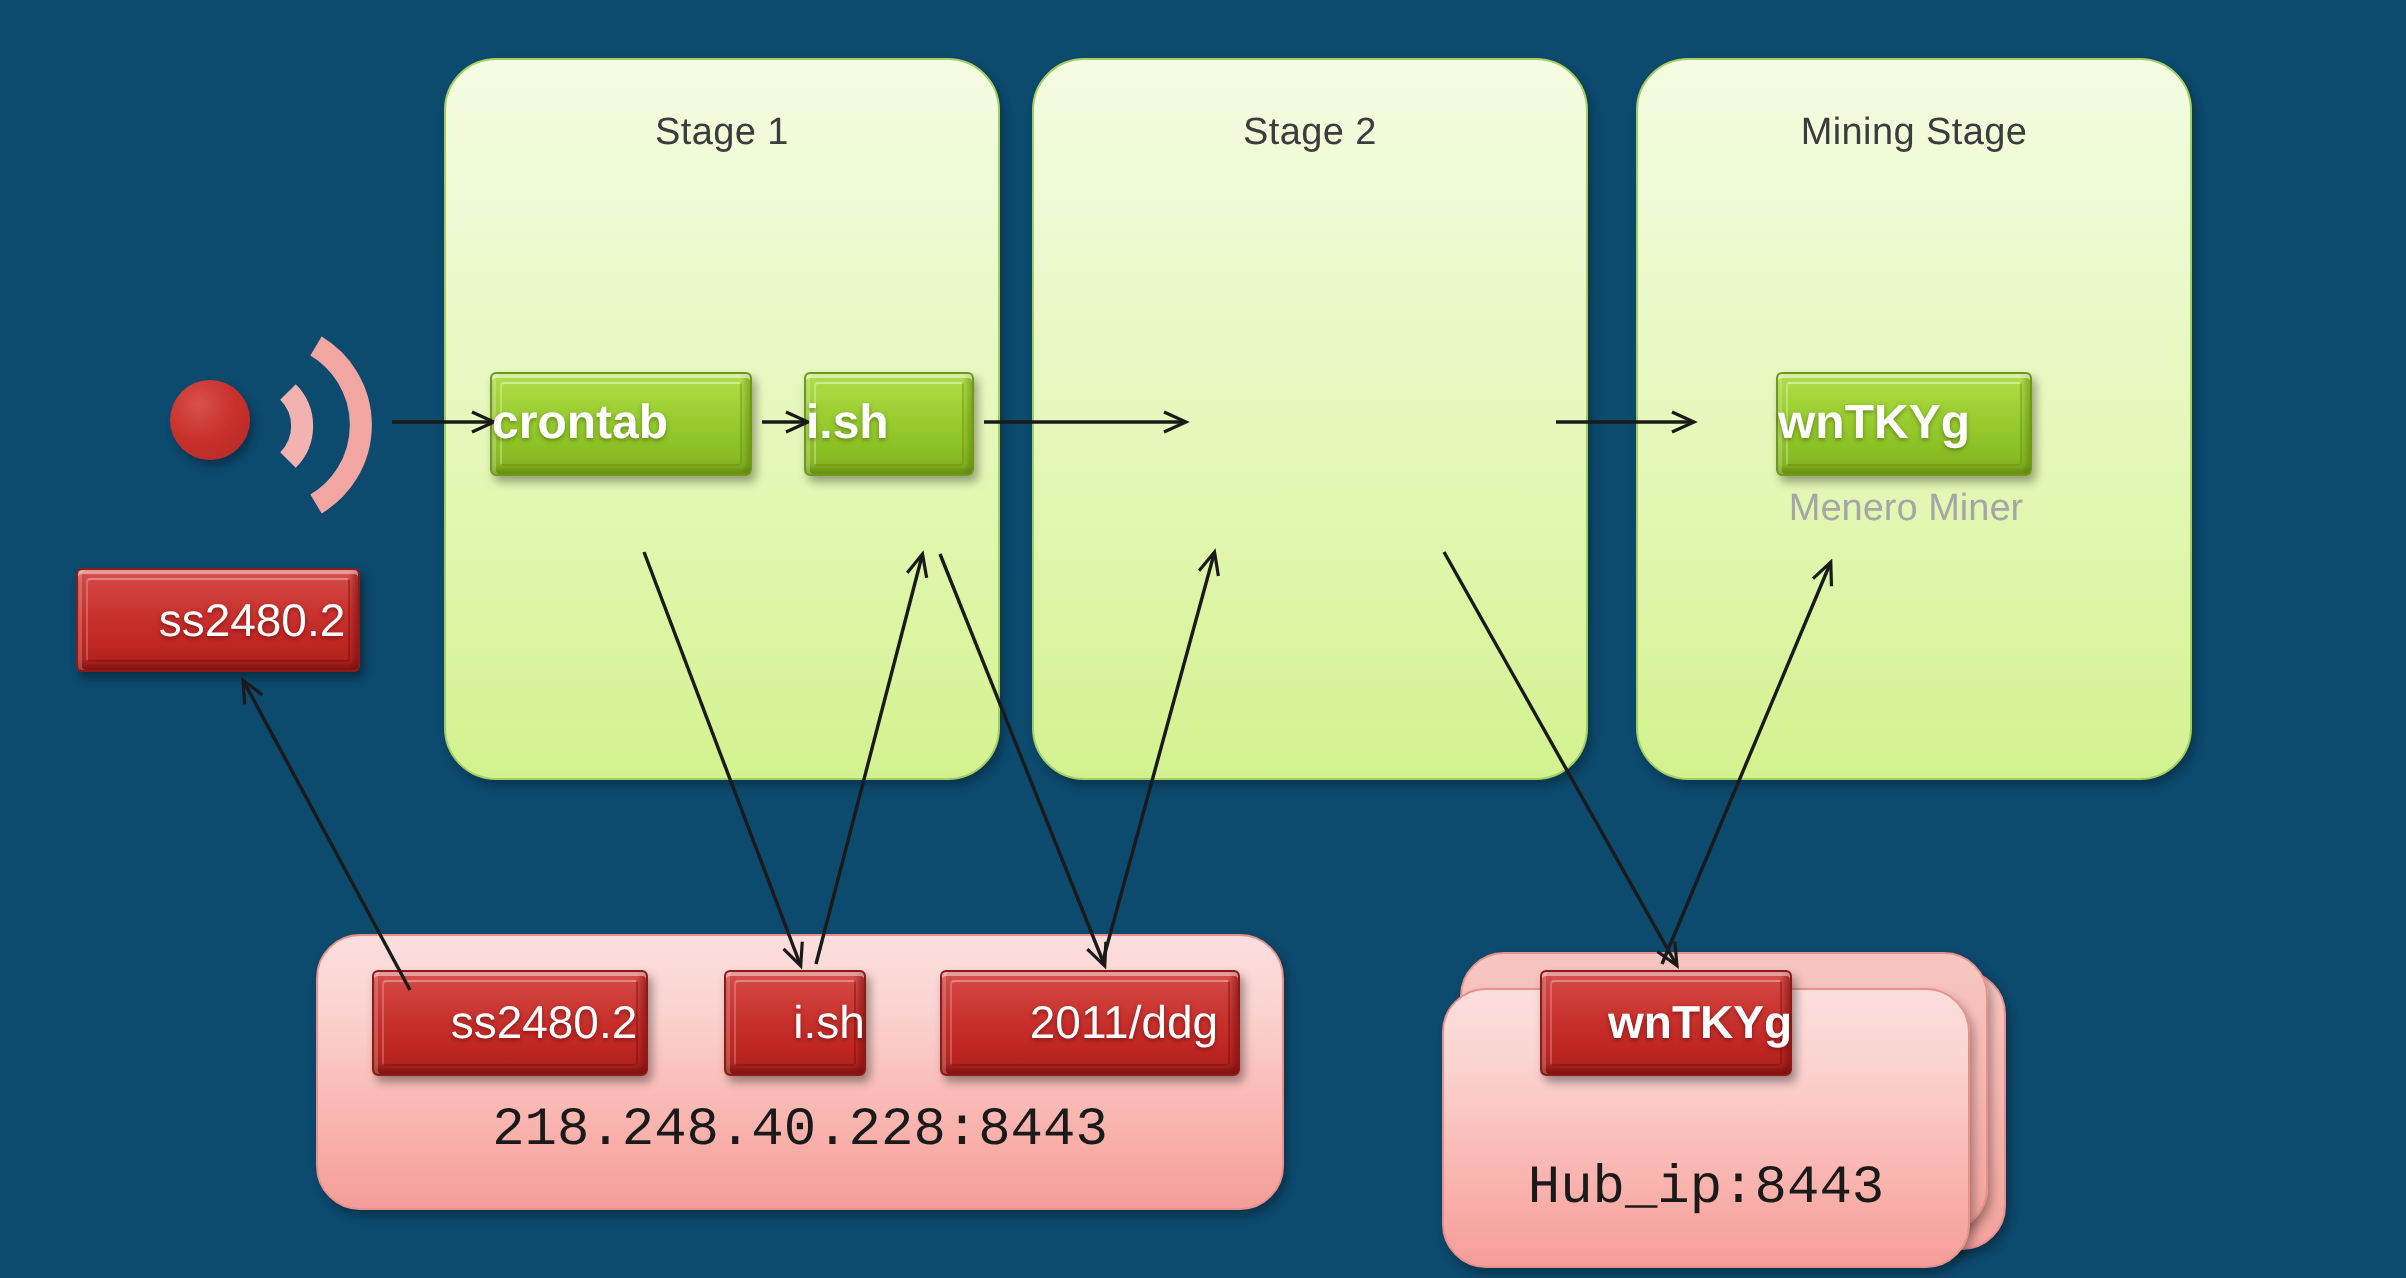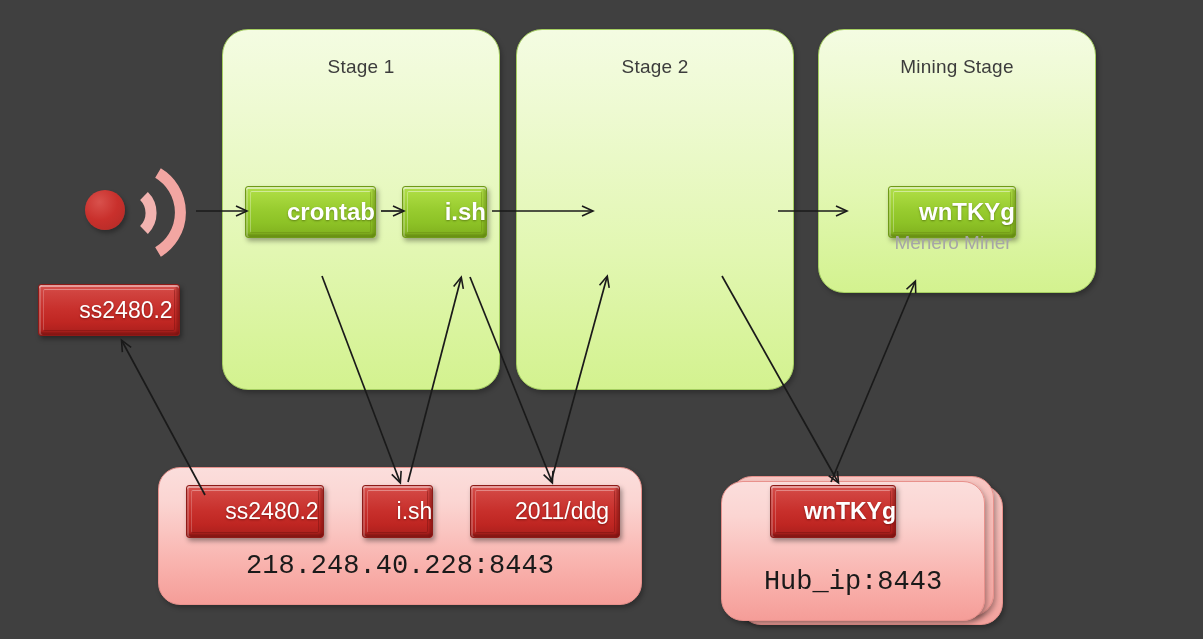--- a/index.html
+++ b/index.html
@@ -8,21 +8,21 @@
     background: #ffffff;
   }
   body {
     font-family: "Liberation Sans", sans-serif;
     -webkit-font-smoothing: antialiased;
   }
   #canvas {
     position: relative;
     width: 1203px;
     height: 639px;
-    background: #404040;
+    background: #0c4a6e;
     overflow: hidden;
   }
 
   
   .stage-panel {
     position: absolute;
     border: 1px solid #a5ce61;
     border-radius: 26px;
     background: linear-gradient(to bottom, #f4fce2 0%, #eefad2 22%, #e2f7b2 62%, #d3f28f 100%);
     box-shadow: 2px 3px 5px rgba(0,0,0,0.28);
@@ -54,21 +54,21 @@
         #7fae1e 100%);
     border: 1px solid #6f9a17;
     box-shadow:
       inset 0 2px 0 rgba(255,255,255,0.55),
       inset 2px 0 0 rgba(255,255,255,0.25),
       inset 0 -3px 2px rgba(85,115,12,0.45),
       inset -3px 0 2px rgba(85,115,12,0.30),
       2px 3px 5px rgba(0,0,0,0.35);
     display: flex;
     align-items: center;
-    justify-content: flex-end;
+    justify-content: flex-start;
     color: #ffffff;
     font-weight: bold;
     font-size: 24px;
     text-shadow: 0 1px 2px rgba(60,80,10,0.55);
     font-family: "Liberation Sans", sans-serif;
   }
   .gbox .inner-bevel {
     position: absolute;
     left: 4px; right: 4px; top: 4px; bottom: 4px;
     border-radius: 2px;
@@ -175,21 +175,21 @@
 <div id="canvas">
 
   <div class="stage-panel" style="left:222px; top:29px; width:278px; height:361px;">
     <div class="stage-title">Stage 1</div>
   </div>
 
   <div class="stage-panel" style="left:516px; top:29px; width:278px; height:361px;">
     <div class="stage-title">Stage 2</div>
   </div>
 
-  <div class="stage-panel" style="left:818px; top:29px; width:278px; height:264px;">
+  <div class="stage-panel" style="left:818px; top:29px; width:278px; height:361px;">
     <div class="stage-title">Mining Stage</div>
   </div>
 
   <div class="signal-dot" style="left:85px; top:190px; width:40px; height:40px;"></div>
 
   <svg class="arcs" style="position:absolute; left:130px; top:160px; width:70px; height:105px;" viewBox="0 0 70 105">
     <g fill="none" stroke="#f2b3b0" stroke-width="11" stroke-linecap="butt">
       <path d="M 14,36 A 24,24 0 0 1 14,70"></path>
       <path d="M 28,13 A 46,46 0 0 1 28,92" stroke="#f2a6a2"></path>
     </g>
@@ -209,25 +209,25 @@
     <span class="inner-bevel"></span>
     <span class="gbox-label">i.sh</span>
   </div>
 
 
   <div class="gbox" style="left:888px; top:186px; width:128px; height:52px;">
     <span class="inner-bevel"></span>
     <span class="gbox-label">wnTKYg</span>
   </div>
 
-  <div class="sub-label" style="left:868px; top:232px; width:170px;">Menero Miner</div>
+  <div class="sub-label" style="left:868px; top:244px; width:170px;">Menero Miner</div>
 
   <div class="pink-panel stack-shadow" style="left:739px; top:485px; width:264px; height:140px;"></div>
   <div class="pink-panel stack-shadow" style="left:730px; top:476px; width:264px; height:140px;"></div>
-  <div class="pink-panel" style="left:721px; top:481px; width:264px; height:140px;">
+  <div class="pink-panel" style="left:721px; top:494px; width:264px; height:140px;">
     <div class="panel-caption" style="top:85px;">Hub_ip:8443</div>
   </div>
 
   <div class="rbox bold" style="left:770px; top:485px; width:126px; height:53px;">
     <span class="inner-bevel"></span>
     <span class="rbox-label">wnTKYg</span>
   </div>
 
   <div class="pink-panel" style="left:158px; top:467px; width:484px; height:138px;">
     <div class="panel-caption" style="top:83px;">218.248.40.228:8443</div>

